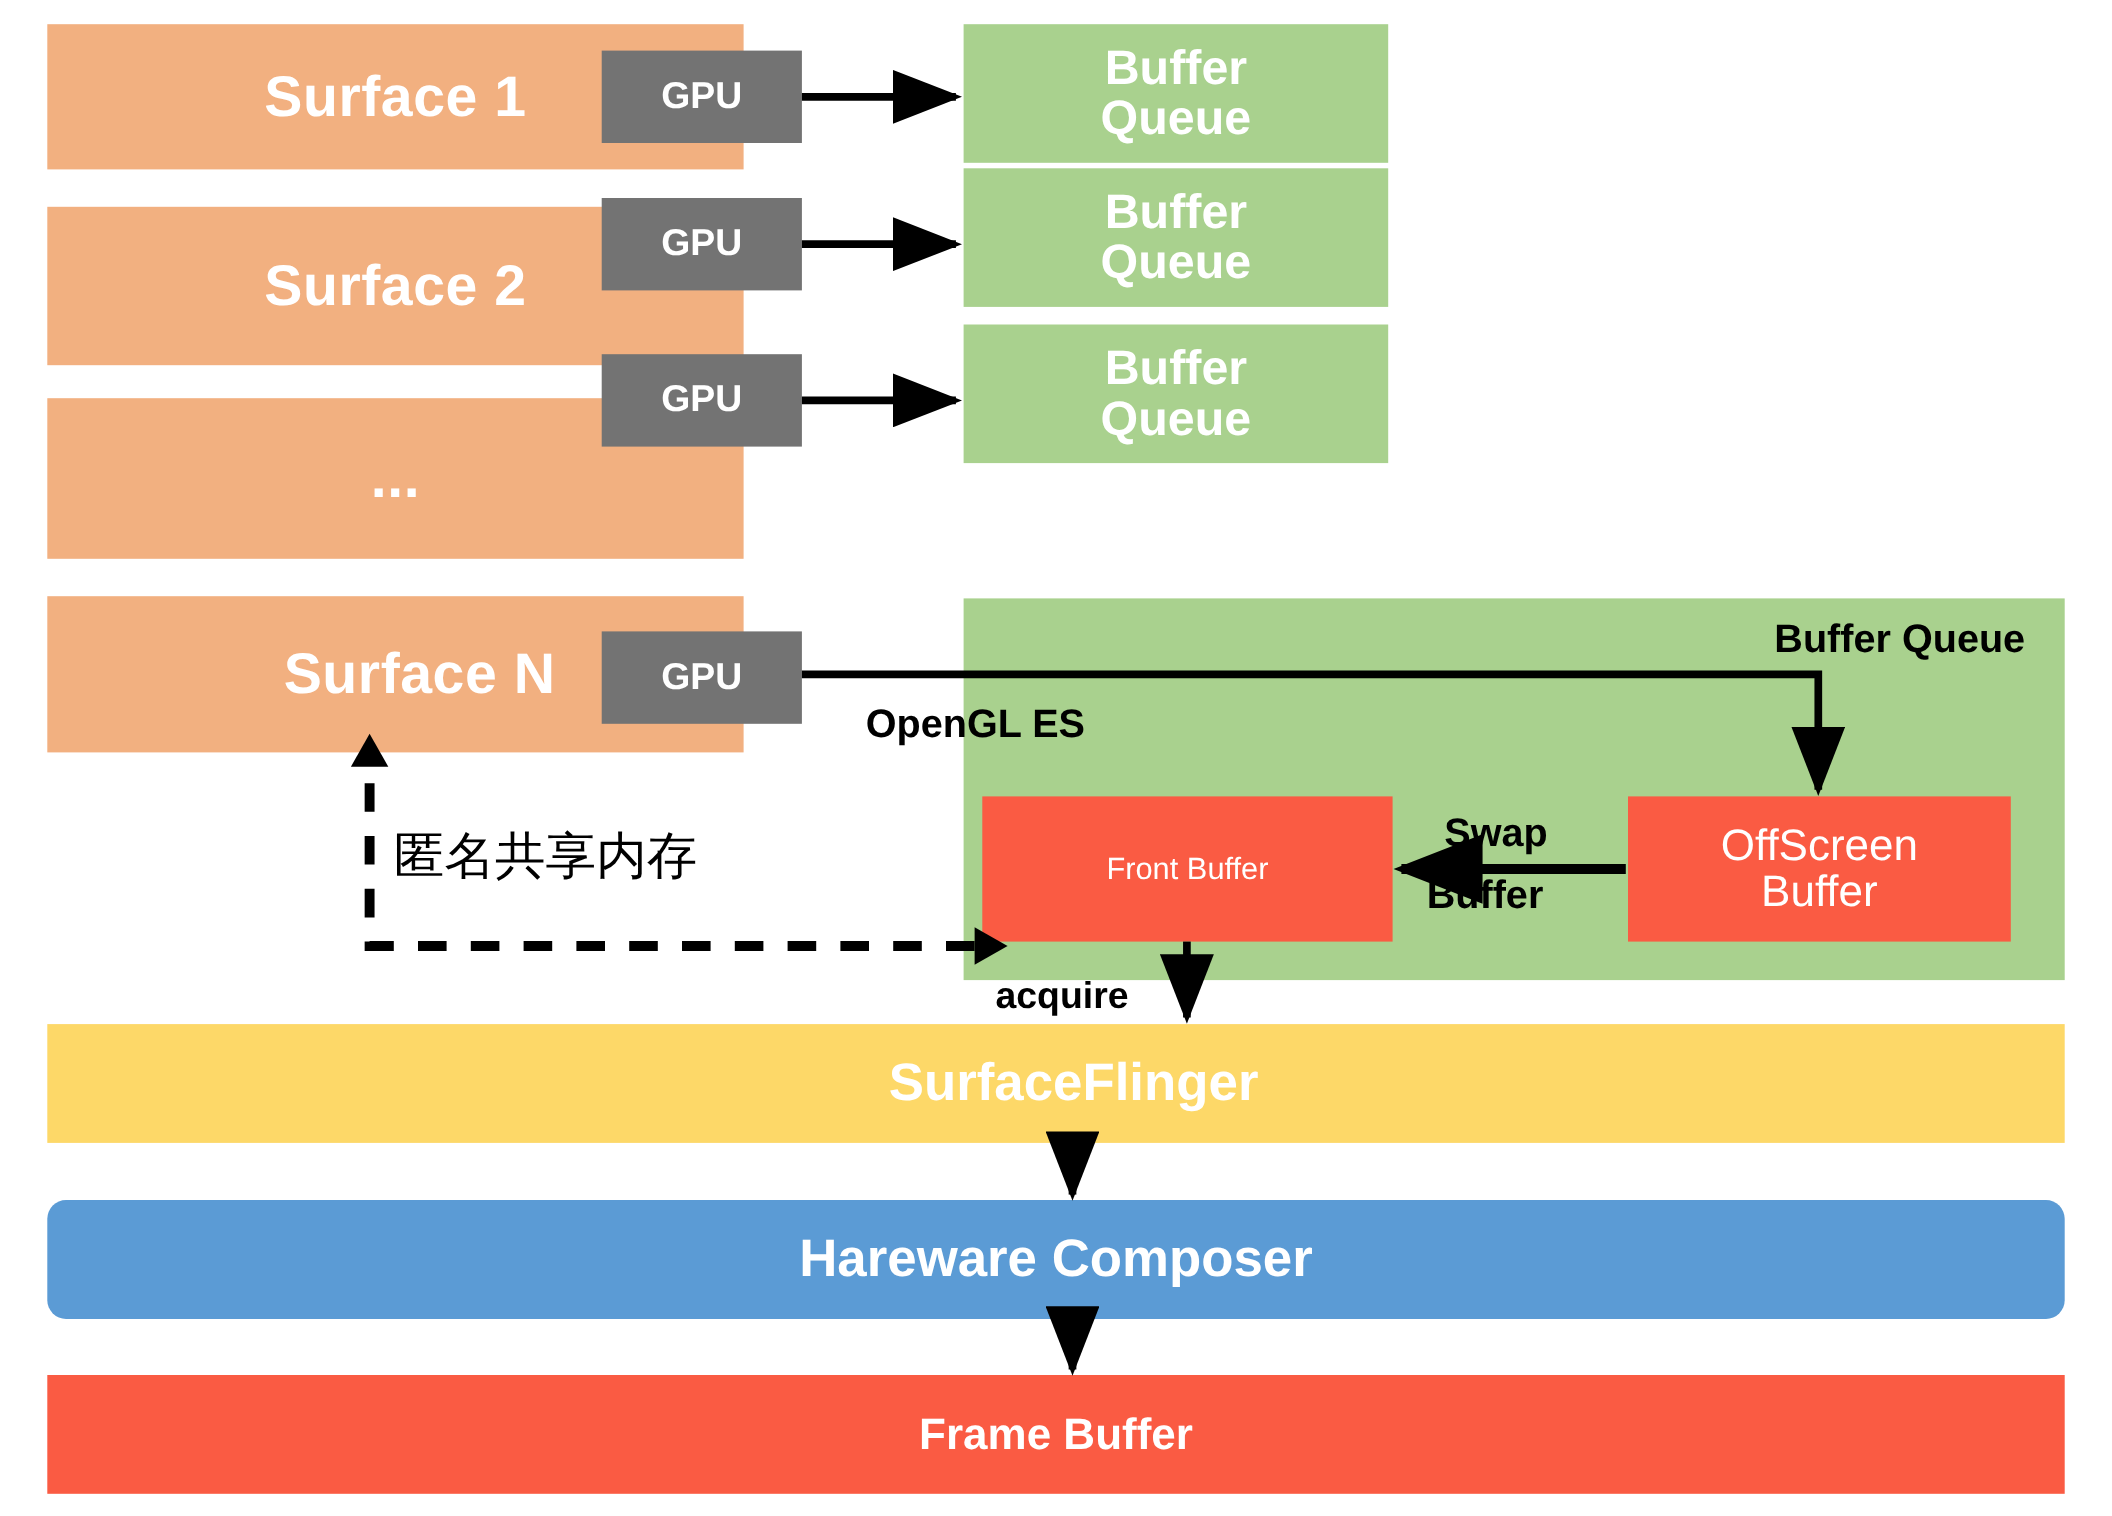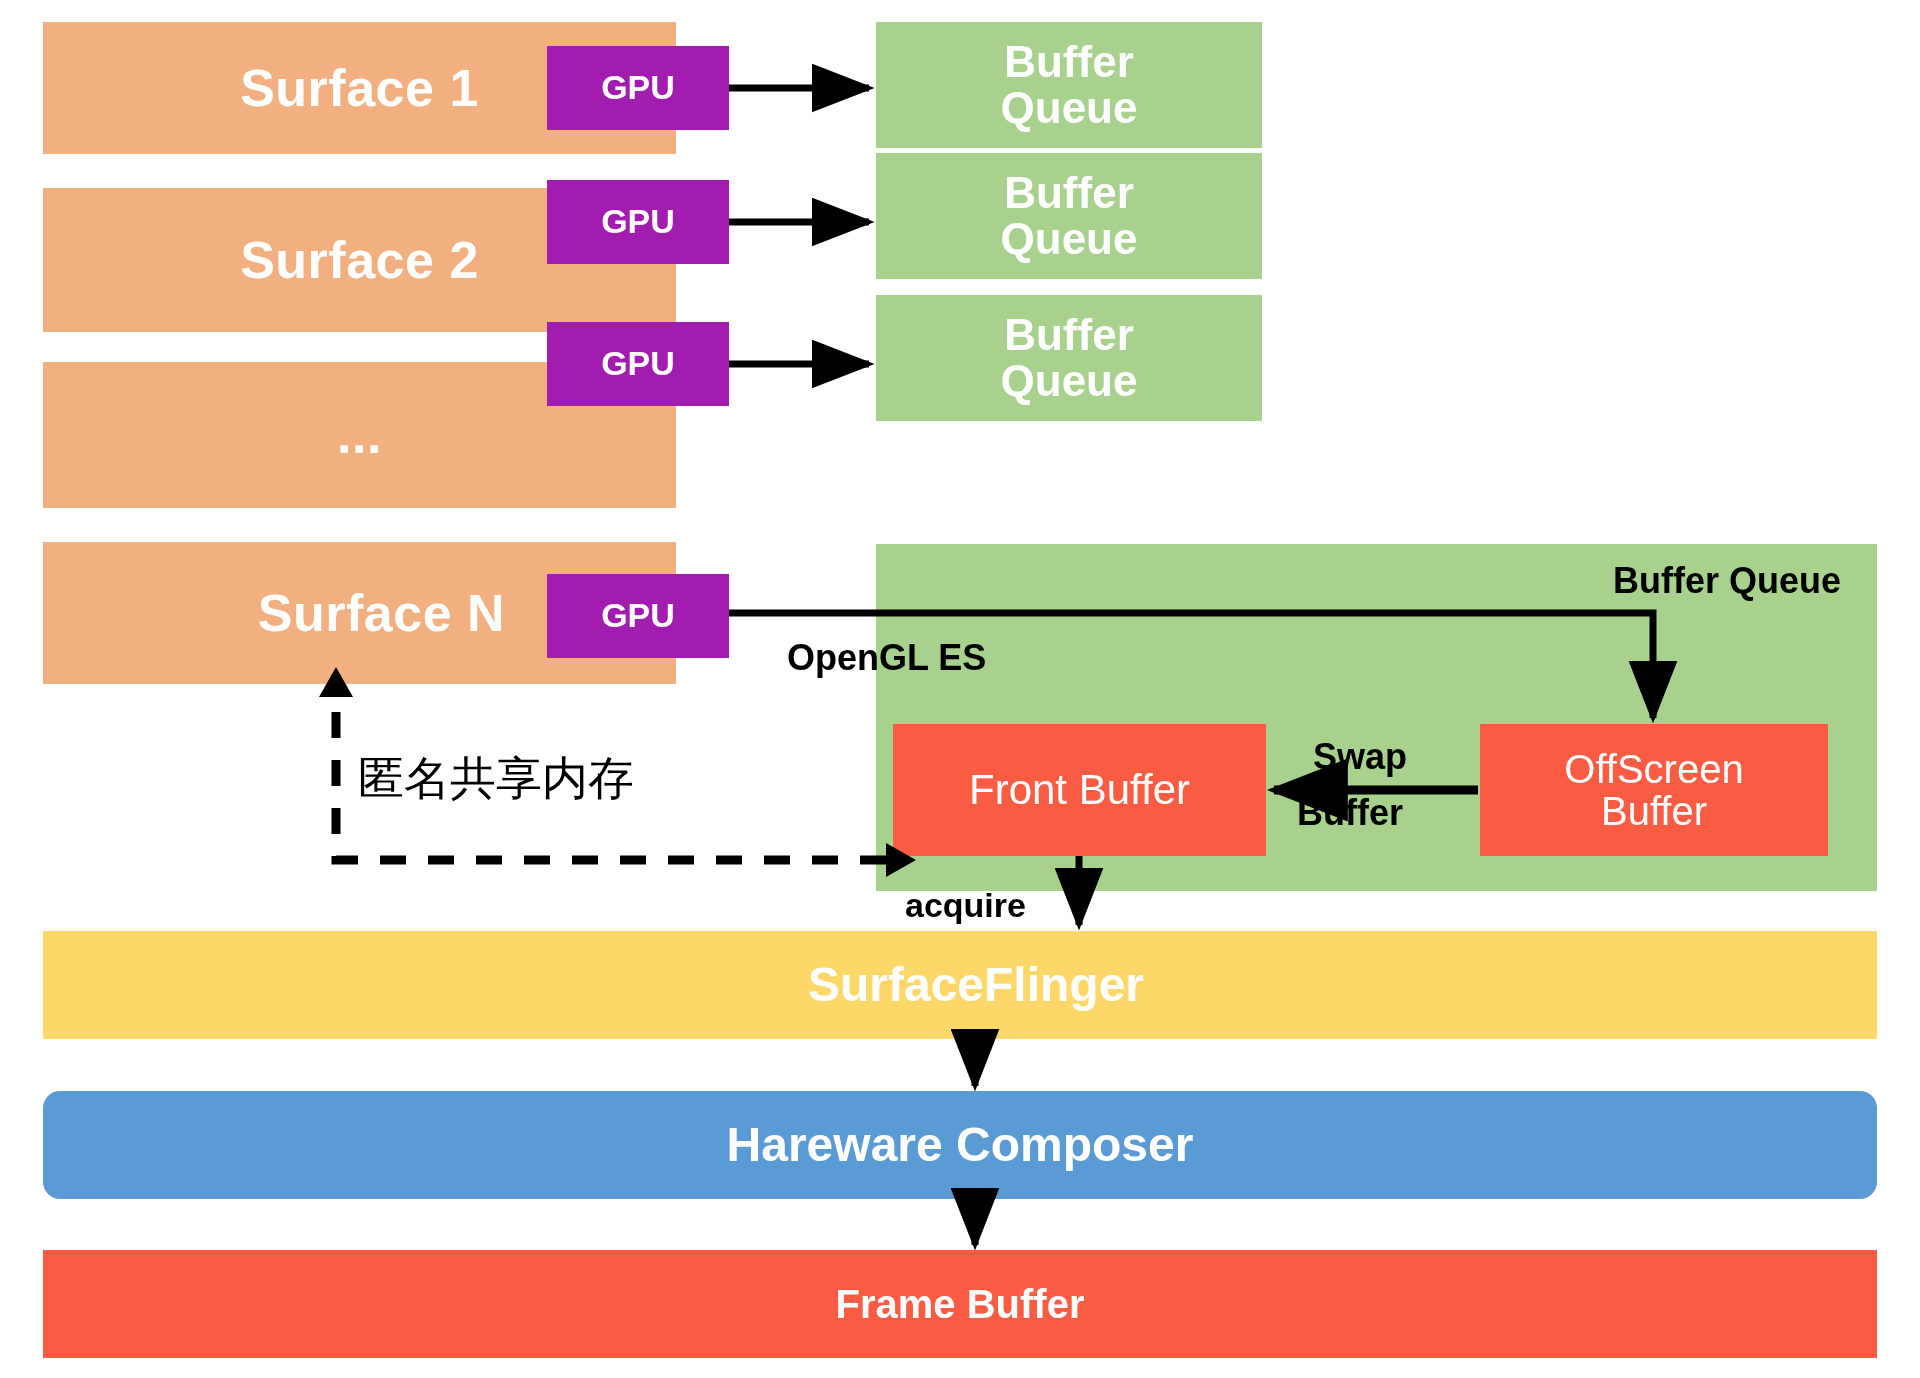--- a/index.html
+++ b/index.html
@@ -27,21 +27,21 @@
     line-height: 1.05;
   }
   .surface {
     background: #F2B080;
     color: #ffffff;
     font-weight: bold;
     font-size: 52px;
     letter-spacing: 0.5px;
   }
   .gpu {
-    background: #a21caf;
+    background: #737373;
     color: #ffffff;
     font-weight: bold;
     font-size: 34px;
     z-index: 6;
   }
   .bufq {
     background: #A9D18E;
     color: #ffffff;
     font-weight: bold;
     font-size: 44px;
@@ -142,21 +142,21 @@
     <span>Surface N</span>
   </div>
   <div class="box gpu" style="left:547px; top:574px; width:182px; height:84px;">
     <span>GPU</span>
   </div>
 
   <div class="box bigq" style="left:876px; top:544px; width:1001px; height:347px;"></div>
 
   <div class="lbl bq" style="left:1613px; top:560px;">Buffer Queue</div>
 
-  <div class="box redbuf" style="left:893px; top:724px; width:373px; height:132px; font-size:42px;">
+  <div class="box redbuf" style="left:893px; top:724px; width:373px; height:132px; font-size:28px;">
     <span>Front Buffer</span>
   </div>
 
   <div class="box redbuf" style="left:1480px; top:724px; width:348px; height:132px;">
     <span>OffScreen</span>
     <span>Buffer</span>
   </div>
 
   <div class="lbl stacked" style="left:1313px; top:738px; font-size:36px;">Swap</div>
   <div class="lbl stacked" style="left:1297px; top:794px; font-size:36px;">Buffer</div>

